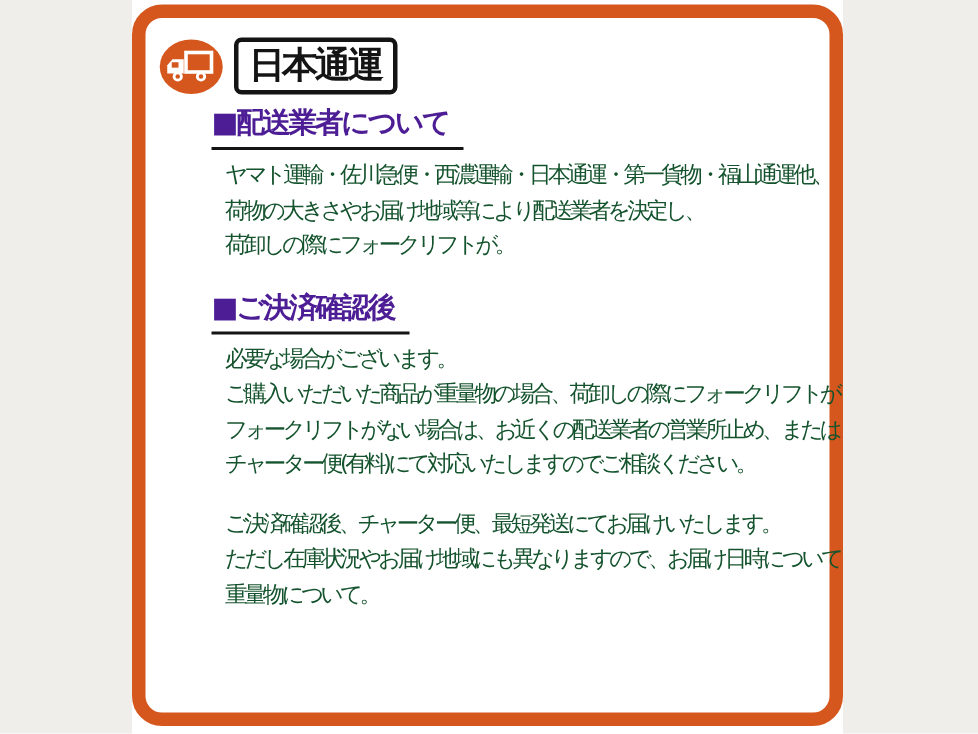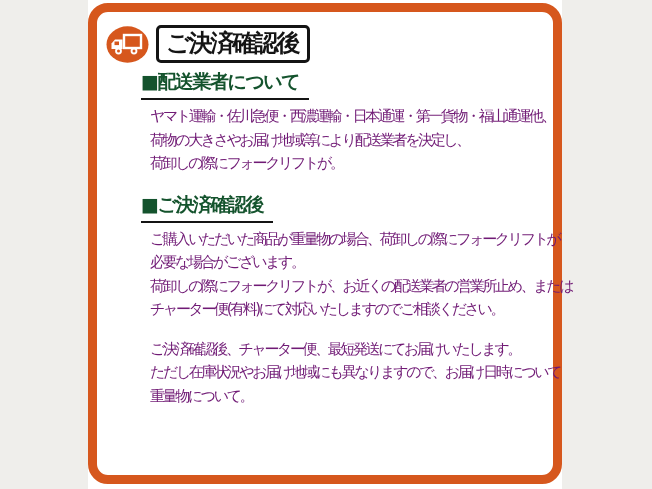--- a/index.html
+++ b/index.html
@@ -44,31 +44,31 @@
     white-space: nowrap;
   }
 
   .section { margin: 16px 0 0 35px; }
   .section.first { margin-top: 6px; }
   .section-heading {
     display: inline-block;
     font-size: 19px;
     font-weight: bold;
     letter-spacing: -1.5px;
-    color: #14532d;
+    color: #4c1d95;
     border-bottom: 2px solid #141414;
     padding: 0 10px 3px 0;
     white-space: nowrap;
   }
   .section-body { margin: 5px 0 0 9px; }
   .body-line {
     font-size: 15px;
     letter-spacing: -2.4px;
     line-height: 23.5px;
-    color: #701a75;
+    color: #14532d;
     white-space: nowrap;
   }
 </style>
 </head>
 <body>
 
 <div class="gutter gutter-left"></div>
 <div class="gutter gutter-right"></div>
 
 <div class="panel">
@@ -80,38 +80,38 @@
           <ellipse cx="21.5" cy="18.5" rx="21" ry="18.2" fill="#d6571d"></ellipse>
           <rect x="18" y="9" width="17" height="13" fill="none" stroke="#ffffff" stroke-width="2.4"></rect>
           <path d="M16.5 13.5 L16.5 23 L5.5 23 L5.5 17.5 L9 13.5 Z" fill="#ffffff"></path>
           <rect x="8.5" y="15.5" width="4.5" height="3.6" fill="#d6571d"></rect>
           <circle cx="12.5" cy="25" r="3.4" fill="#ffffff"></circle>
           <circle cx="12.5" cy="25" r="1.5" fill="#d6571d"></circle>
           <circle cx="28" cy="25" r="3.4" fill="#ffffff"></circle>
           <circle cx="28" cy="25" r="1.5" fill="#d6571d"></circle>
         </svg>
       </span>
-      <span class="title-box">ご決済確認後</span>
+      <span class="title-box">日本通運</span>
     </div>
 
     <div class="section first">
       <span class="section-heading">■配送業者について</span>
       <div class="section-body">
         <div class="body-line">ヤマト運輸・佐川急便・西濃運輸・日本通運・第一貨物・福山通運他、</div>
         <div class="body-line">荷物の大きさやお届け地域等により配送業者を決定し、</div>
         <div class="body-line">荷卸しの際にフォークリフトが。</div>
       </div>
     </div>
 
     <div class="section">
       <span class="section-heading">■ご決済確認後</span>
       <div class="section-body">
+        <div class="body-line">必要な場合がございます。</div>
         <div class="body-line">ご購入いただいた商品が重量物の場合、荷卸しの際にフォークリフトが</div>
-        <div class="body-line">必要な場合がございます。</div>
-        <div class="body-line">荷卸しの際にフォークリフトが、お近くの配送業者の営業所止め、または</div>
+        <div class="body-line">フォークリフトがない場合は、お近くの配送業者の営業所止め、または</div>
         <div class="body-line">チャーター便(有料)にて対応いたしますのでご相談ください。</div>
       </div>
     </div>
 
     <div class="section">
       <div class="section-body">
         <div class="body-line">ご決済確認後、チャーター便、最短発送にてお届けいたします。</div>
         <div class="body-line">ただし在庫状況やお届け地域にも異なりますので、お届け日時について</div>
         <div class="body-line">重量物について。</div>
       </div>

